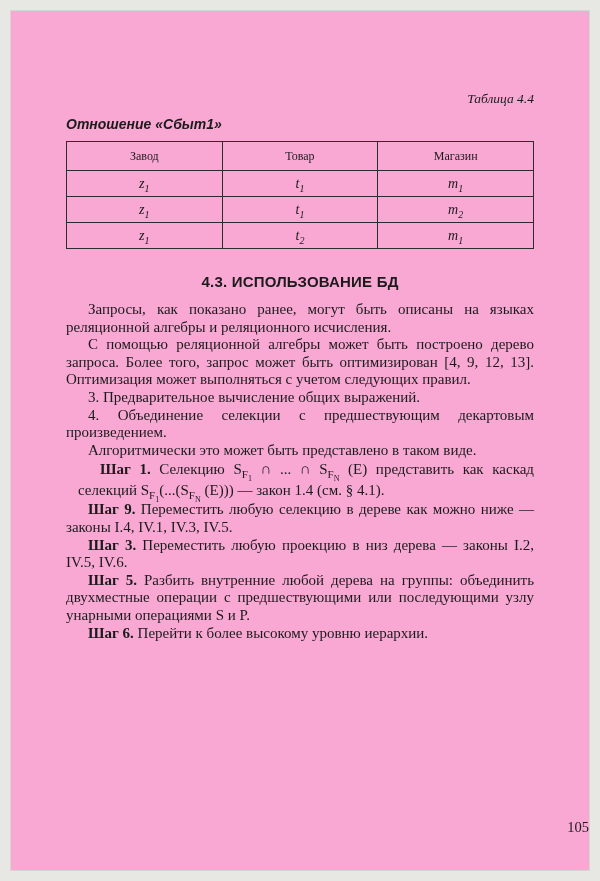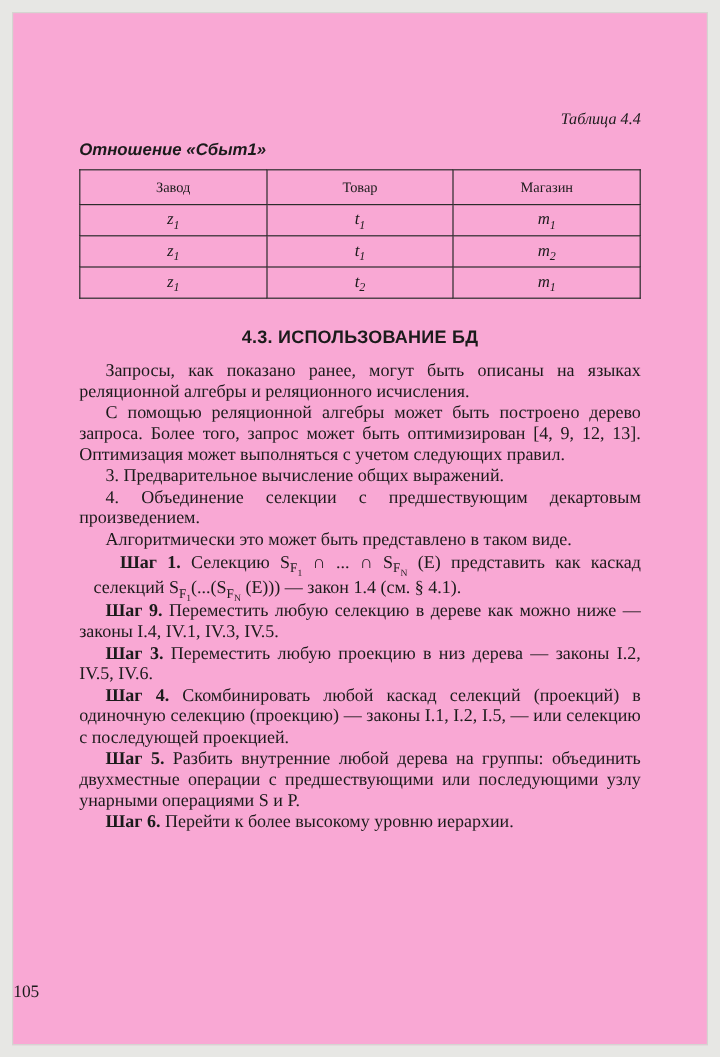--- a/index.html
+++ b/index.html
@@ -78,21 +78,21 @@
   }
   p.formula { line-height: 21px; margin-left: 12px; }
   p.body b { font-weight: bold; }
 
   .mf { font-size: 11px; }          
   .mf sub { font-size: 8px; }       
 
   .page-num {
     position: absolute;
     left: 0; right: 0; bottom: 34px;
-    text-align: left;
+    text-align: right;
     font-size: 14.5px;
   }
 </style>
 </head>
 <body>
 
 <div class="scan">
   <div class="content">
 
     <div class="table-caption">Таблица 4.4</div>
@@ -137,23 +137,20 @@
       <b>Шаг 1.</b><span> Селекцию S</span><sub class="mf"><span>F</span><sub>1</sub></sub><span> ∩ ... ∩ S</span><sub class="mf"><span>F</span><sub>N</sub></sub><span> (E) представить как каскад селекций S</span><sub class="mf"><span>F</span><sub>1</sub></sub><span>(...(S</span><sub class="mf"><span>F</span><sub>N</sub></sub><span> (E))) — закон 1.4 (см. § 4.1).</span>
     </p>
 
     <p class="body">
       <b>Шаг 9.</b><span> Переместить любую селекцию в дереве как можно ниже — законы I.4, IV.1, IV.3, IV.5.</span>
     </p>
     <p class="body">
       <b>Шаг 3.</b><span> Переместить любую проекцию в низ дерева — законы I.2, IV.5, IV.6.</span>
     </p>
     <p class="body">
-      <b>Шаг 4.</b><span> Скомбинировать любой каскад селекций (проекций) в одиночную селекцию (проекцию) — законы I.1, I.2, I.5, — или селекцию с последующей проекцией.</span>
-    </p>
-    <p class="body">
       <b>Шаг 5.</b><span> Разбить внутренние любой дерева на группы: объединить двухместные операции с предшествующими или последующими узлу унарными операциями S и P.</span>
     </p>
     <p class="body">
       <b>Шаг 6.</b><span> Перейти к более высокому уровню иерархии.</span>
     </p>
 
   </div>
 
   <div class="page-num">105</div>
 </div>

